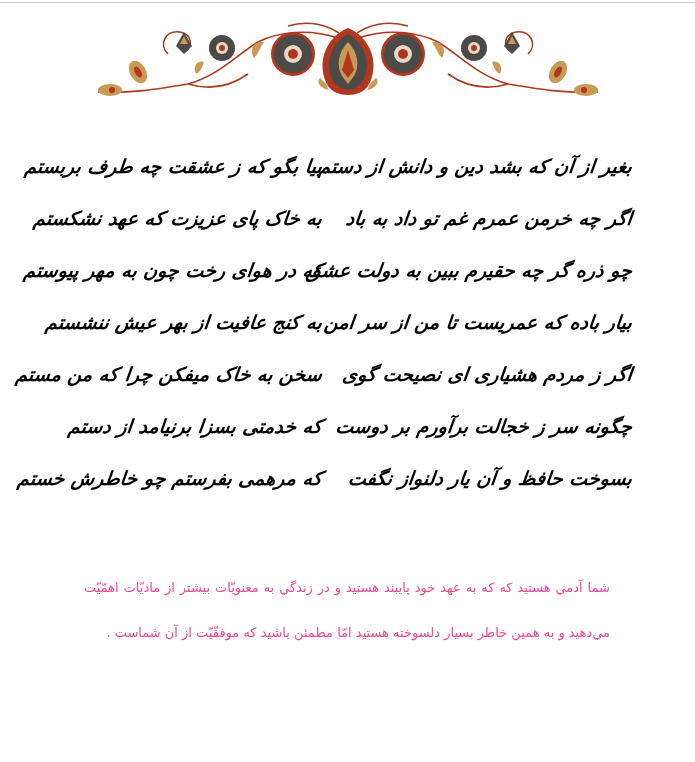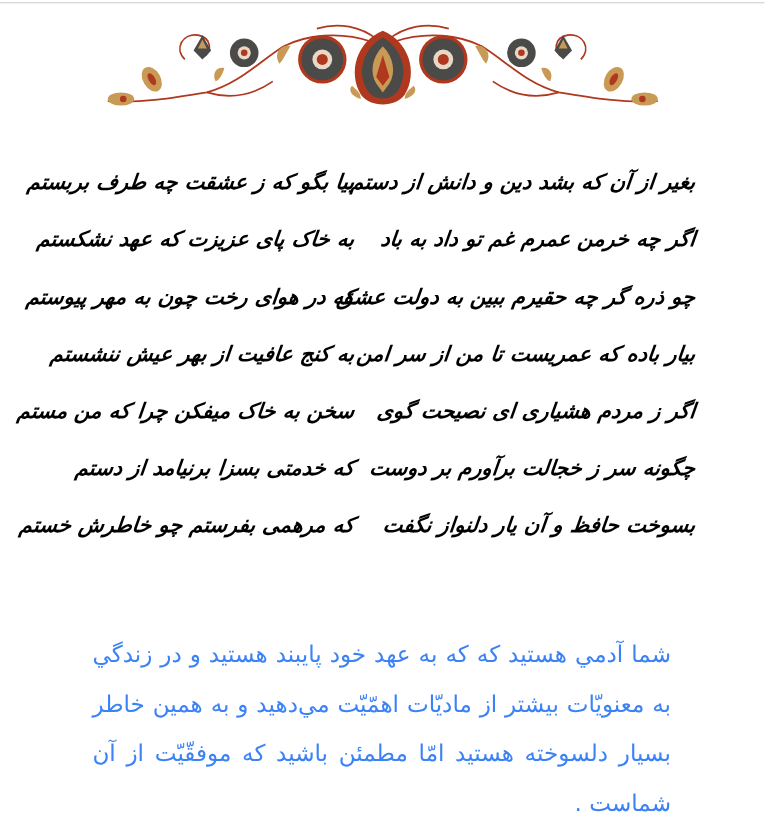--- a/index.html
+++ b/index.html
@@ -52,23 +52,23 @@
       letter-spacing: -0.3px;
     }
     .prose {
       position: absolute;
       left: 84px; top: 552px;
       width: 526px;
       direction: rtl;
       text-align: justify;
       text-align-last: right;
       font-family: "DejaVu Sans", sans-serif;
-      font-size: 21px;
+      font-size: 13px;
       line-height: 45px;
-      color: #3b82f6;
+      color: #ec4899;
     }
   </style>
 </head>
 <body>
 
 <div class="top-rule"></div>
 
 <div class="ornament">
   <svg width="520" height="86" viewBox="0 0 520 86">
 

